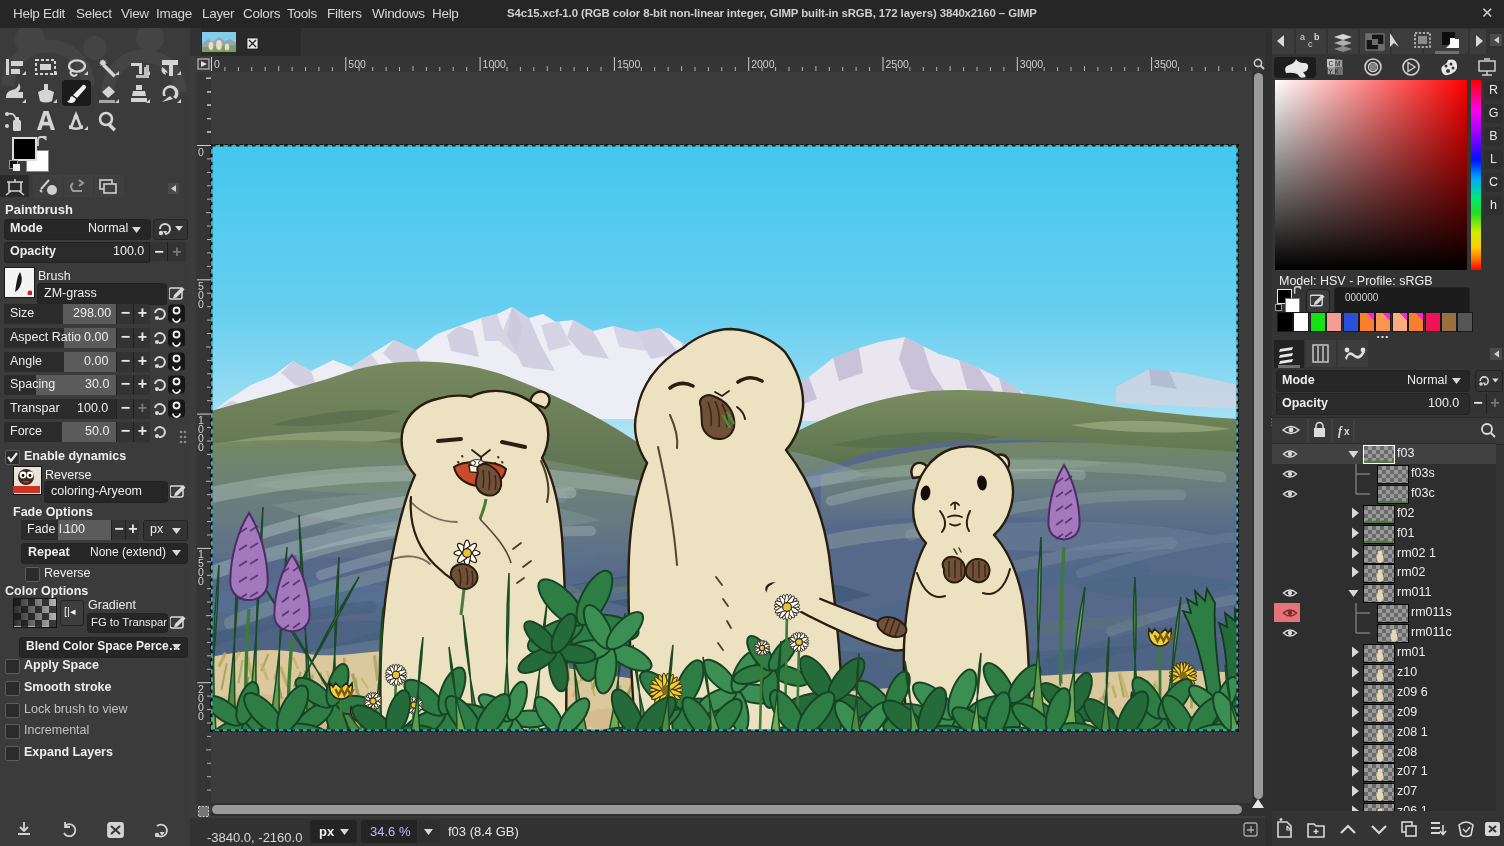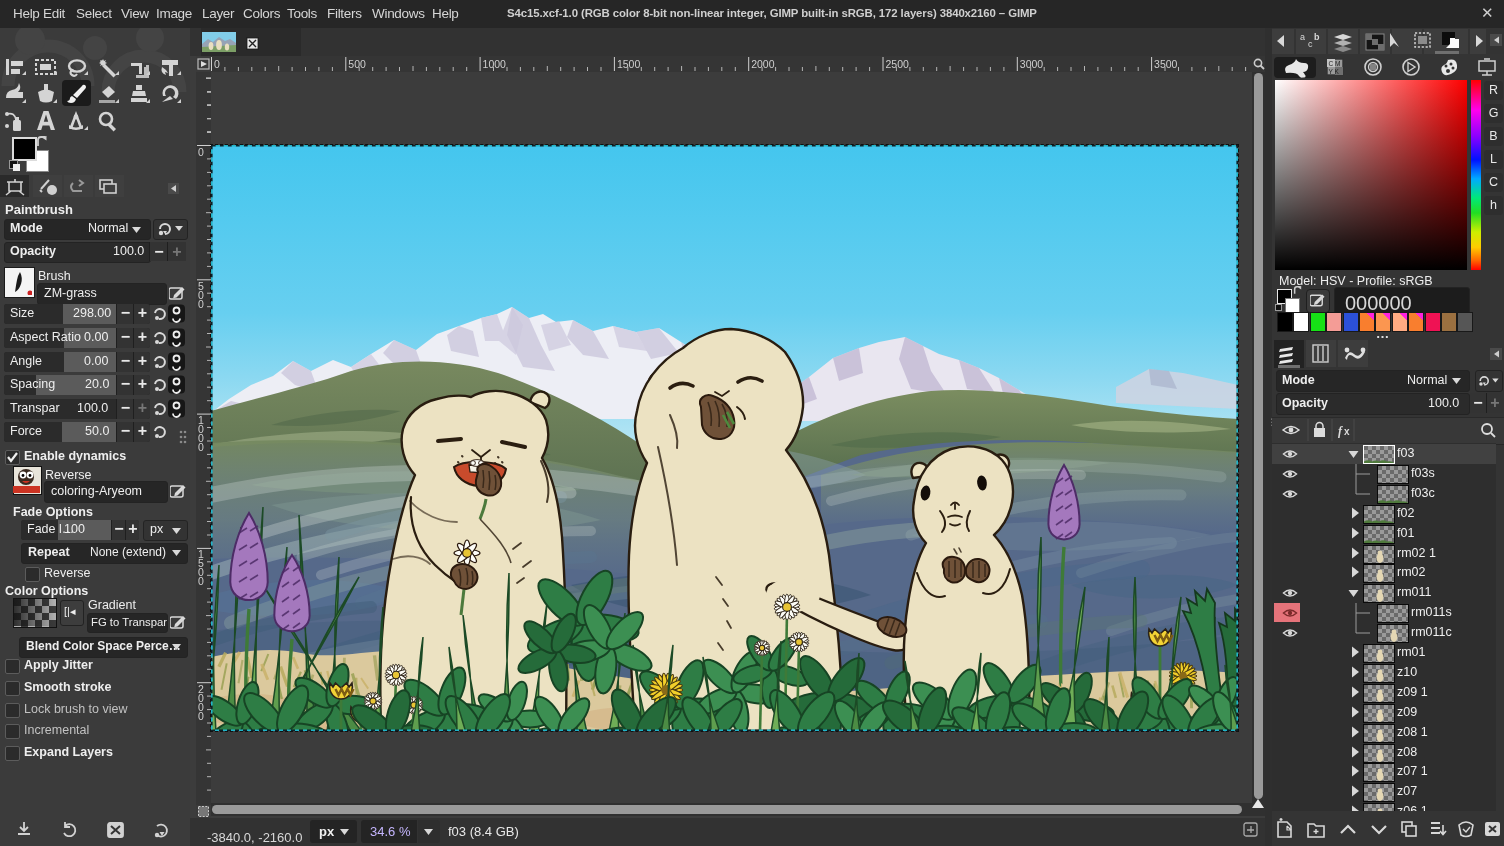--- a/index.html
+++ b/index.html
@@ -268,21 +268,21 @@
  </div>
  <div class="lbl" style="left:10px;top:326px">Angle</div>
     <div class="lbl" style="left:84px;top:326px">0.00</div>
  <div class="spin" style="left:4px;top:347px;width:146px">
    <div class="fill-d" style="width:32px"></div>
       <div class="fill-l" style="left:32px;width:80px"></div>
    <div class="btnpm" style="left:112px;width:17px">−</div>
       <div class="btnpm" style="left:129px;width:17px">+</div>
  </div>
  <div class="lbl" style="left:10px;top:349px">Spacing</div>
-    <div class="lbl" style="left:85px;top:349px">20.0</div>
+    <div class="lbl" style="left:85px;top:349px">30.0</div>
  <div class="spin" style="left:4px;top:371px;width:146px">
    <div class="fill-d" style="width:112px"></div>
    <div class="btnpm" style="left:112px;width:17px">−</div>
       <div class="btnpm" style="left:129px;width:17px;color:#777">+</div>
  </div>
  <div class="lbl" style="left:10px;top:373px">Transpar</div>
     <div class="lbl" style="left:77px;top:373px">100.0</div>
  <div class="spin" style="left:4px;top:394px;width:146px">
    <div class="fill-d" style="width:58px"></div>
       <div class="fill-l" style="left:58px;width:54px"></div>
@@ -385,21 +385,21 @@
       <path d="M5,9 l8,-8 l2.5,2.5 l-8,8 l-3.3,0.8 z" fill="#d9d9d9"></path>
     </svg>
 
  <div class="trough" style="left:19px;top:609px;width:167px;height:19px"></div>
  <div class="lbl" style="left:26px;top:611px;font-weight:bold;font-size:12px">Blend Color Space Perce…</div>
  <svg class="abs" style="left:172px;top:616px" width="10" height="7">
       <path d="M0,0 h9 l-4.5,6 z" fill="#d9d9d9"></path>
     </svg>
 
  <div class="ck" style="left:5px;top:631px"></div>
-    <div class="lbl blbl" style="left:24px;top:630px">Apply Jitter</div>
+    <div class="lbl blbl" style="left:24px;top:630px">Apply Space</div>
  <div class="ck" style="left:5px;top:653px"></div>
     <div class="lbl blbl" style="left:24px;top:652px">Smooth stroke</div>
  <div class="ck" style="left:5px;top:675px"></div>
     <div class="lbl" style="left:24px;top:674px;color:#c2c2c2">Lock brush to view</div>
  <div class="ck" style="left:5px;top:696px"></div>
     <div class="lbl" style="left:24px;top:695px;color:#c2c2c2">Incremental</div>
  <div class="ck" style="left:5px;top:718px"></div>
     <div class="lbl blbl" style="left:24px;top:717px">Expand Layers</div>
 
  <svg class="abs" style="left:0;top:790px" width="190" height="26" viewBox="0 0 190 26">
@@ -1543,21 +1543,21 @@
       <path d="M2,10 V4 a3,3 0 0 1 3,-3 h4" fill="none" stroke="#ccc" stroke-width="2"></path>
       <path d="M6,1 l5,0 l-2.5,4 z" fill="#ccc" transform="rotate(90 9 2.5)"></path>
     </svg>
  <div class="abs" style="left:3px;top:276px;width:5px;height:5px;background:#111;border:1px solid #999"></div>
  <div class="abs" style="left:34px;top:261px;width:22px;height:22px;background:#3b3b3b;border:1px solid #1f1f1f;border-radius:4px"></div>
  <svg class="abs" style="left:38px;top:265px" width="16" height="15" viewBox="0 0 17 15">
       <rect x="0" y="2" width="13" height="11" rx="2" fill="none" stroke="#d9d9d9" stroke-width="1.5"></rect>
       <path d="M5,9 l8,-8 l2.5,2.5 l-8,8 l-3.3,0.8 z" fill="#d9d9d9"></path>
     </svg>
  <div class="trough" style="left:62px;top:259px;width:134px;height:25px;background:#1c1c1c"></div>
- <div class="lbl" style="left:73px;top:264px;font-size:20px;color:#d8d8d8">000000</div>
+ <div class="lbl" style="left:73px;top:264px;font-size:10px;color:#d8d8d8">000000</div>
 
  <div id="palette"></div>
  <div class="abs" style="left:104px;top:301px;color:#e0e0e0;font-size:13px;font-weight:bold">⋯</div>
 
  <svg class="abs" style="left:0;top:312px" width="232" height="28" viewBox="0 0 232 28">
    <rect x="2" y="0" width="30" height="28" fill="#222222"></rect>
    <rect x="34" y="0" width="30" height="27" fill="#3d3d3d"></rect>
    <rect x="66" y="0" width="30" height="27" fill="#3d3d3d"></rect>
    <rect x="6" y="25" width="22" height="3" fill="#6f6f6f"></rect>
    <g fill="#e8e8e8">
@@ -1776,21 +1776,21 @@
       <div class="lrow" style="top:239.8px;">
         <svg class="abs" style="left:79px;top:3px" width="9" height="12">
           <path d="M1,0.5 v11 l7,-5.5 z" fill="#d8d8d8"></path>
         </svg>
         <div class="thumb" style="left:91px;top:1px;border:1px solid #0a0a0a">
           <svg width="30" height="17">
             <ellipse cx="16" cy="12" rx="3.4" ry="5" fill="#e4d7b4"></ellipse>
             <circle cx="16" cy="7" r="2.4" fill="#e4d7b4"></circle>
           </svg>
         </div>
-        <div class="lname" style="left:125px">z09 1</div>
+        <div class="lname" style="left:125px">z09 6</div>
       </div>
       <div class="lrow" style="top:259.7px;">
         <svg class="abs" style="left:79px;top:3px" width="9" height="12">
           <path d="M1,0.5 v11 l7,-5.5 z" fill="#d8d8d8"></path>
         </svg>
         <div class="thumb" style="left:91px;top:1px;border:1px solid #0a0a0a">
           <svg width="30" height="17">
             <ellipse cx="16" cy="12" rx="3.4" ry="5" fill="#e4d7b4"></ellipse>
             <circle cx="16" cy="7" r="2.4" fill="#e4d7b4"></circle>
           </svg>

